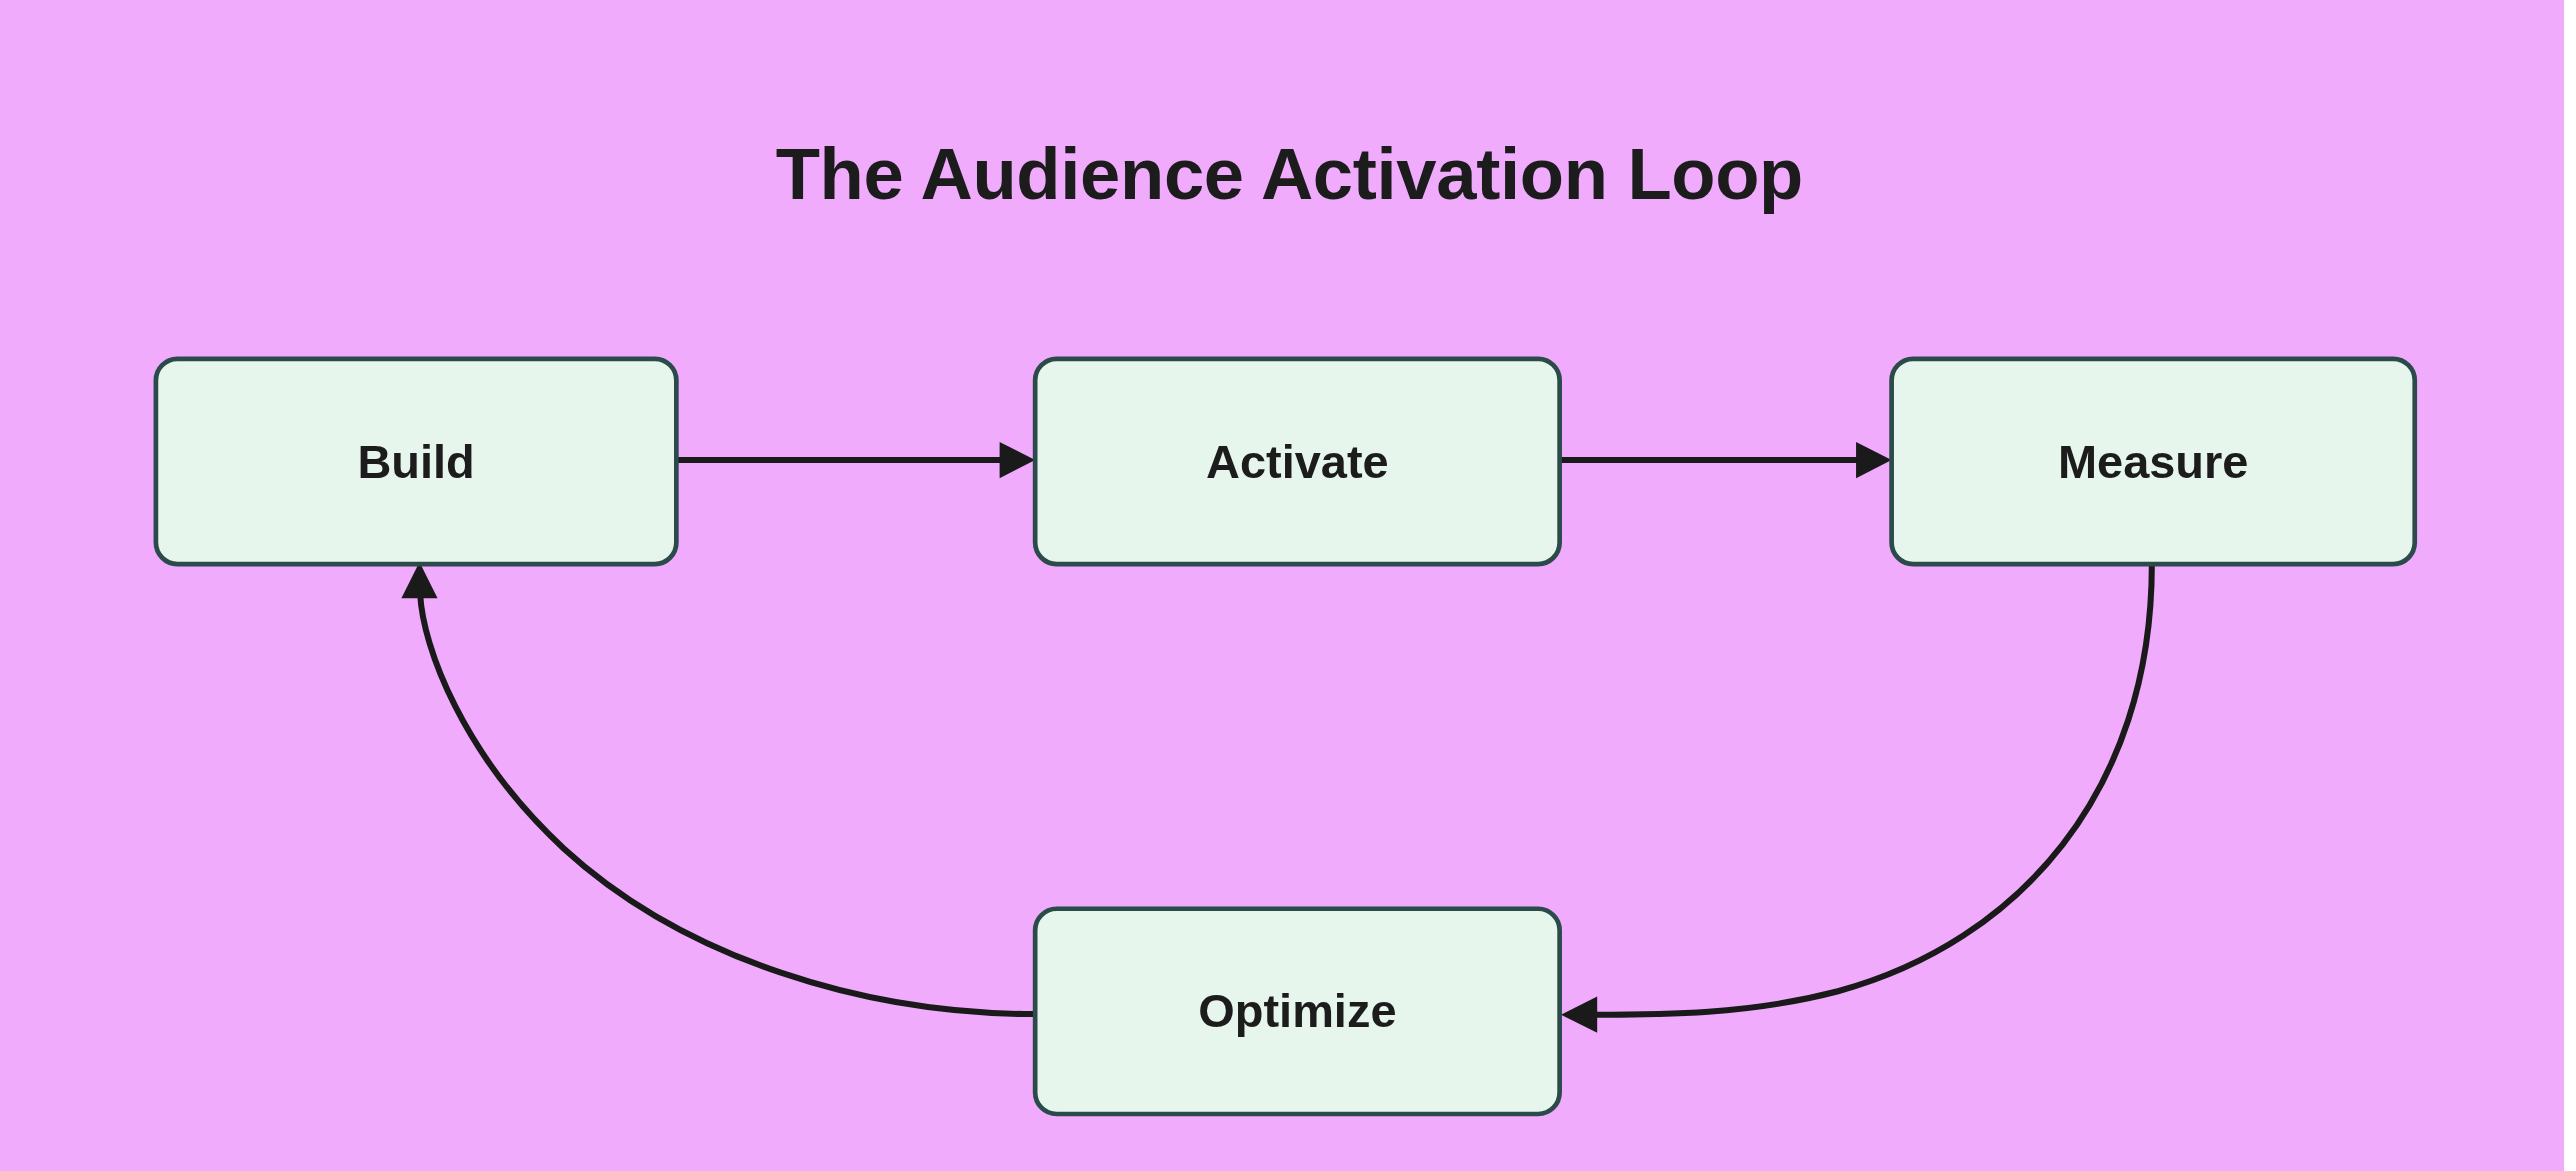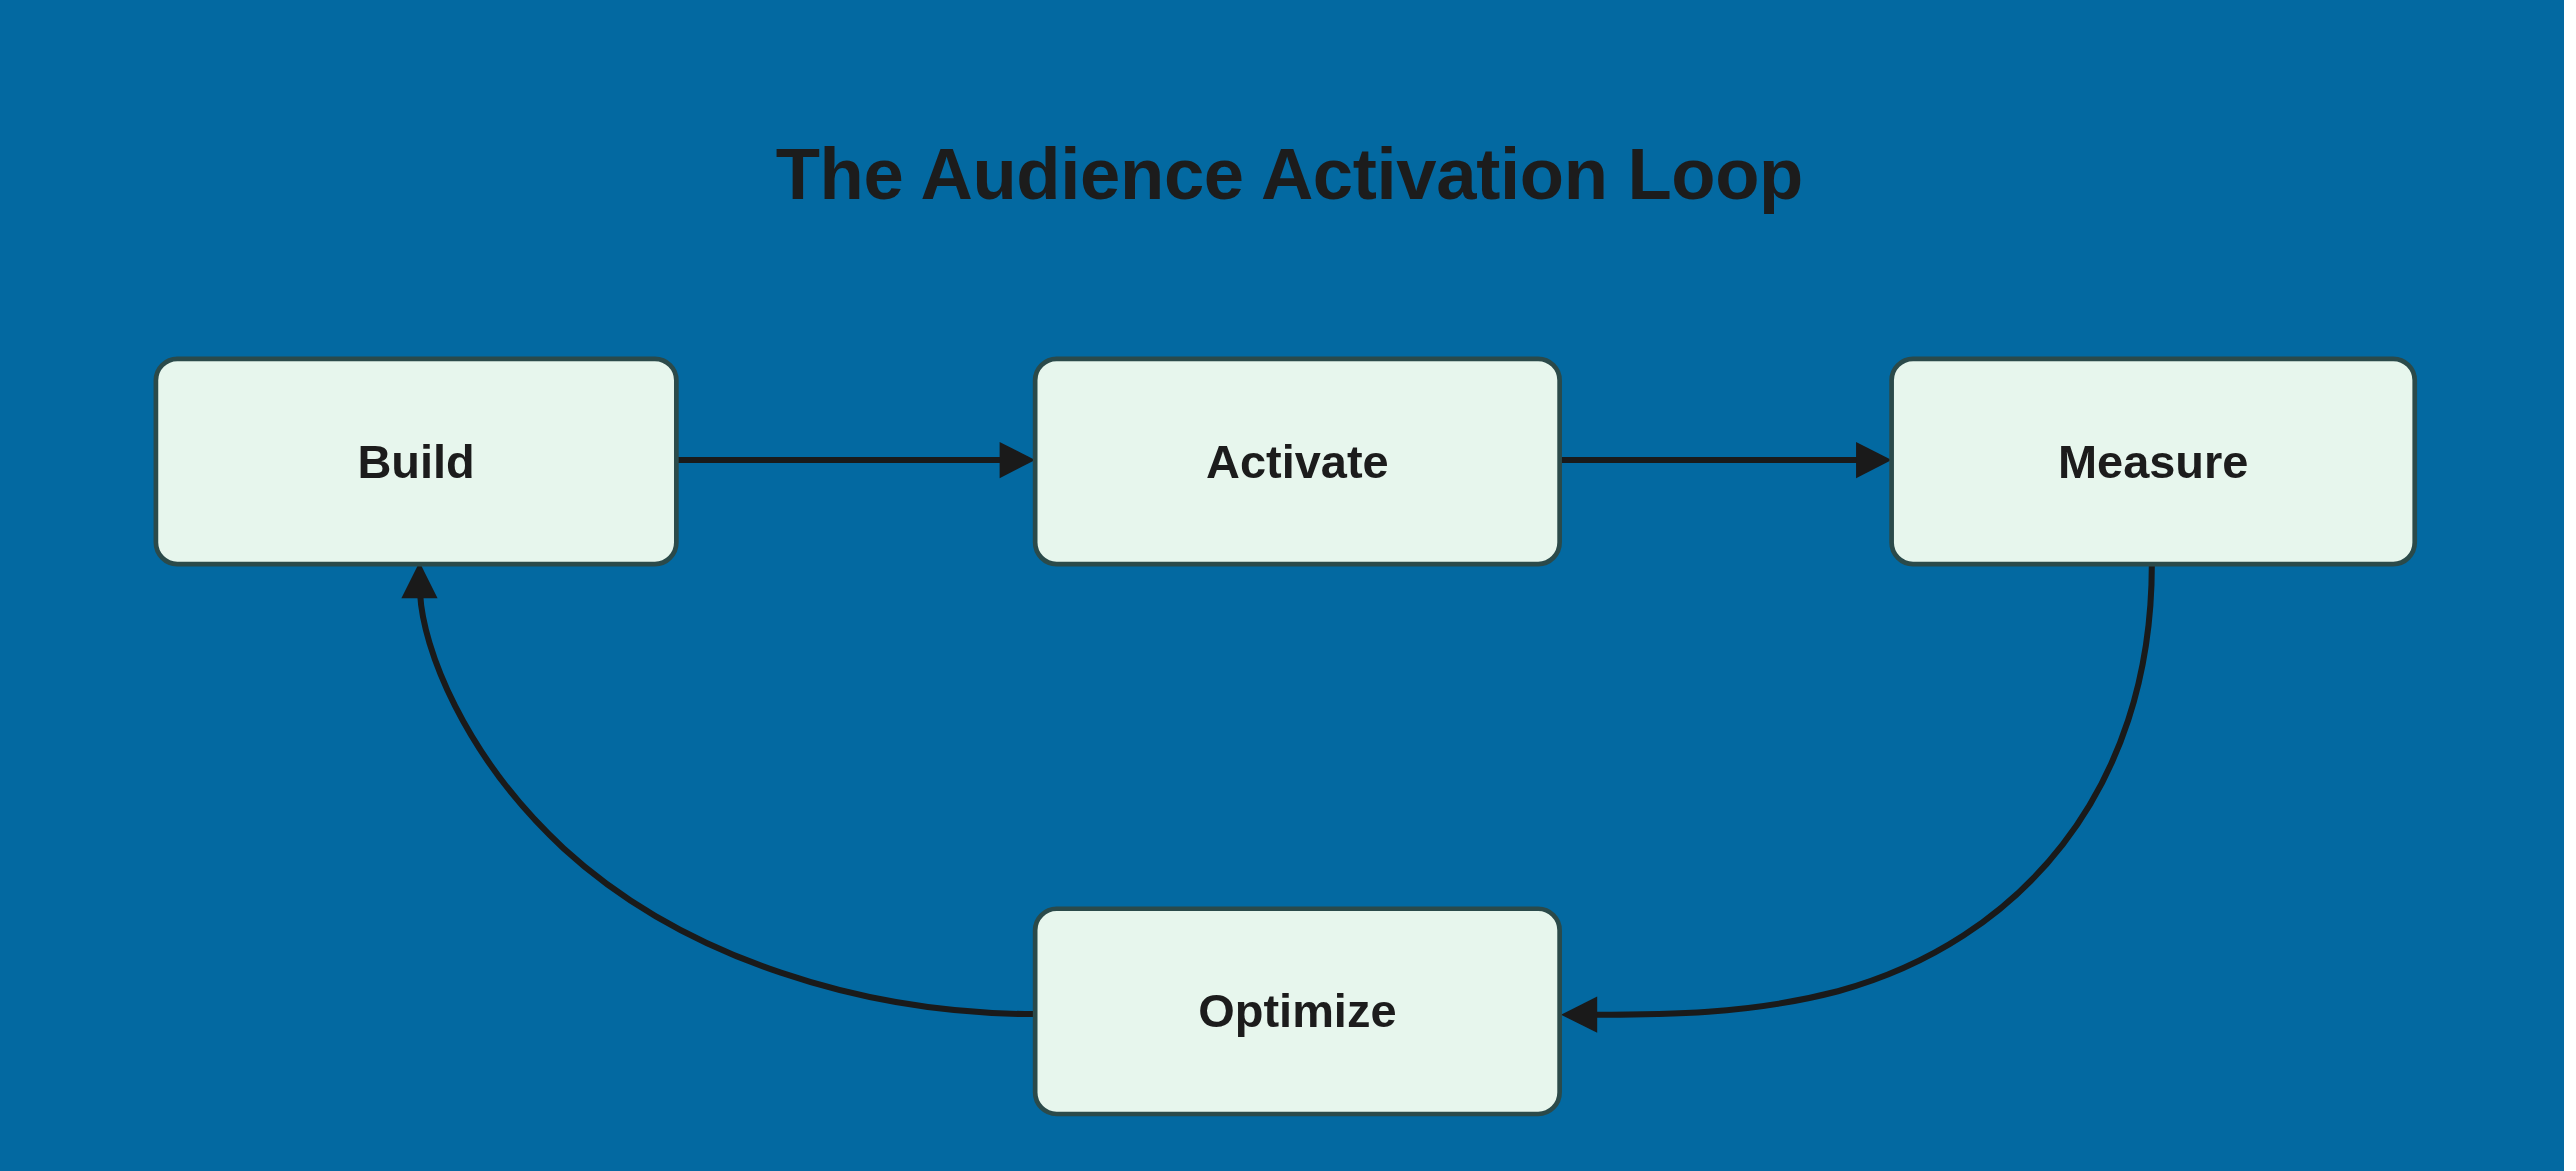--- a/index.html
+++ b/index.html
@@ -10,21 +10,21 @@
   body {
     width: 2576px;
     height: 1171px;
     font-family: "Liberation Sans", sans-serif;
     overflow: hidden;
   }
   #canvas {
     position: relative;
     width: 2564px;
     height: 1171px;
-    background: #0369a1;
+    background: #f0abfc;
   }
   #diagram-svg {
     position: absolute;
     top: 0;
     left: 0;
     width: 2576px;
     height: 1171px;
     display: block;
   }
   .diagram-title {

